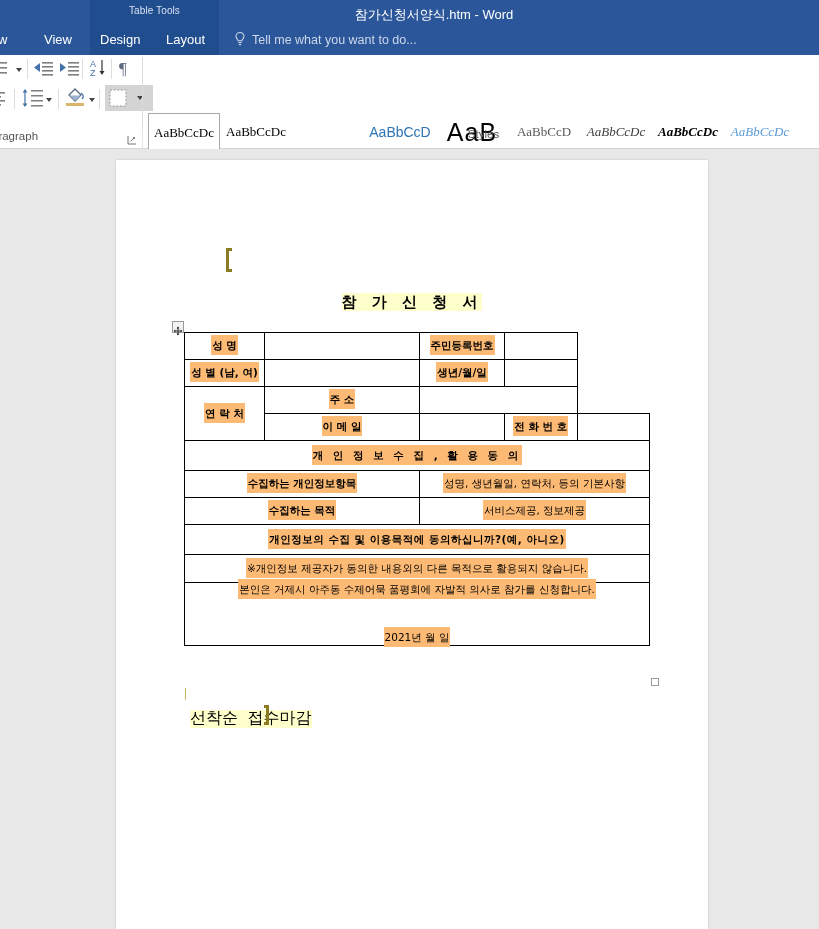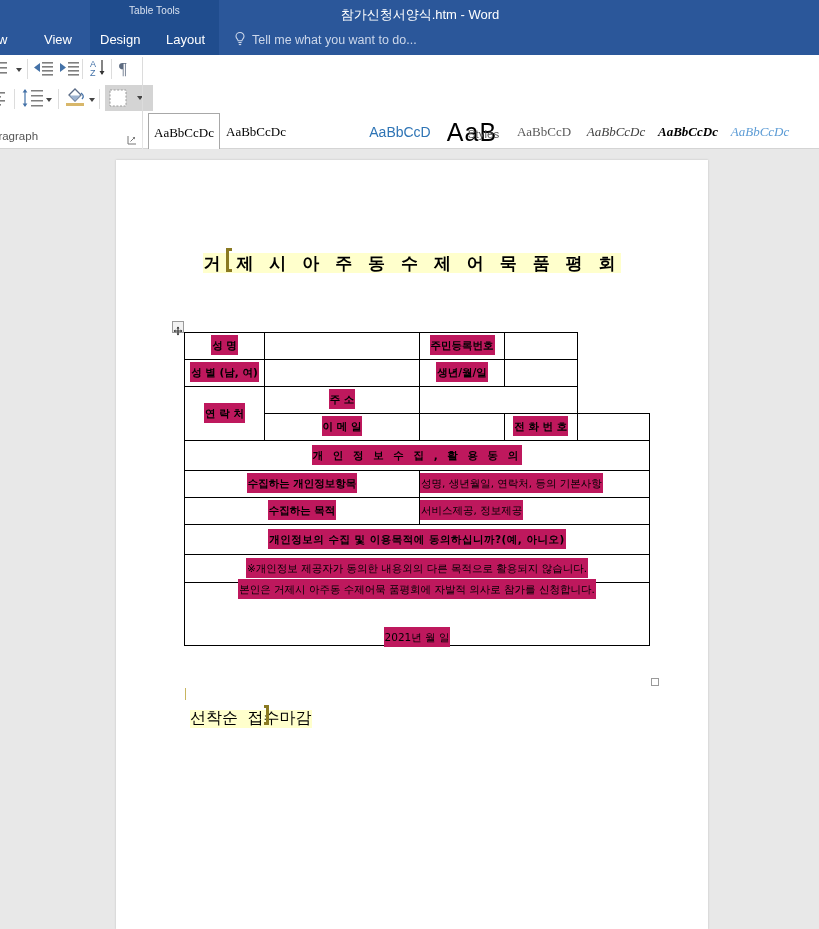--- a/index.html
+++ b/index.html
@@ -20,21 +20,21 @@
   .contextual-block {
     position: absolute; left: 90px; top: 0; width: 129px; height: 55px;
     background: #204d8e;
   }
   .contextual-label {
     position: absolute; left: 90px; top: 5px; width: 129px;
     text-align: center; color: #d9e2f0; font-size: 10px;
     letter-spacing: .1px;
   }
   .doc-title {
-    position: absolute; left: 230px; top: 6px; width: 380px;
+    position: absolute; left: 244px; top: 6px; width: 380px;
     text-align: center; color: #ffffff; font-size: 13px;
   }
   .tab {
     position: absolute; top: 32px; color: #ffffff; font-size: 13px;
     white-space: nowrap;
   }
   .tab-review { left: -12px; }
   .tab-view   { left: 44px; text-align: right; }
   .tab-design { left: 100px; }
   .tab-layout { left: 166px; }
@@ -145,31 +145,31 @@
     position: absolute; left: 68px; top: 172px; width: 466px;
     border-collapse: collapse; table-layout: fixed;
   }
   table.form td {
     border: 1px solid #000; padding: 0;
     height: 27px; vertical-align: middle;
     font-family: "DejaVu Sans", sans-serif; font-size: 10.5px; color: #000;
   }
   .c-label { text-align: center; font-weight: bold; }
   .c-blank { }
-  .c-center { text-align: left; margin-top: 12px; }
+  .c-center { text-align: center; margin-top: 12px; }
   .c-section {
     text-align: center; font-weight: bold; font-size: 13px; letter-spacing: 3px;
   }
   .c-question {
     text-align: center; font-weight: bold; font-size: 12.5px; letter-spacing: .5px;
   }
   .c-note { text-align: center; font-size: 9.5px; }
   .c-decl { text-align: center; font-size: 10.5px; vertical-align: top; padding-top: 7px; }
   .tall { height: 76px; }
-  .mark { background:#be185d; padding: 4px 1px; }
+  .mark { background:#fdba74; padding: 4px 1px; }
   .decl-line2 { display:block; margin-top: 34px; font-size: 10.5px; }
 
   .footnote {
     position: absolute; left: 74px; top: 548px;
     font-family: Liberation Mono, monospace; font-size: 16px; color: #000;
     white-space: nowrap;
   }
   .bracket-close {
     position:absolute; left: 148px; top: 545px; width: 5px; height: 20px;
     border-right: 3px solid #8a7a22; border-top: 3px solid #8a7a22;
@@ -342,25 +342,25 @@
         <div class="style-name">S</div>
       </div>
     </div>
   <div class="vsep" style="left:142px; top:75px; height:19px; background:#e6e6e6;"></div>
 </div>
 <div class="styles-group-label">Styles</div>
 
 <div class="workspace">
   <div class="page">
 
-    <div class="doc-heading h-title1">
-      <span class="hl">거 제 시   아 주 동   수 제 어 묵   품 평 회</span>
+    <div class="bracket-open"></div>
+
+    <div class="doc-heading h-title2">
+      <span class="hl">참 가 신 청 서</span>
     </div>
-    <div class="bracket-open"></div>
-
 
     <div class="tbl-handle">
       <svg width="10" height="10" viewBox="0 0 10 10">
         <path d="M5 1 L5 9 M1 5 L9 5" stroke="#333" stroke-width="1.1"></path>
         <path d="M5 0.6 L3.6 2.4 L6.4 2.4 Z M5 9.4 L3.6 7.6 L6.4 7.6 Z M0.6 5 L2.4 3.6 L2.4 6.4 Z M9.4 5 L7.6 3.6 L7.6 6.4 Z" fill="#333"></path>
       </svg>
     </div>
 
     <table class="form">
       <tbody>

